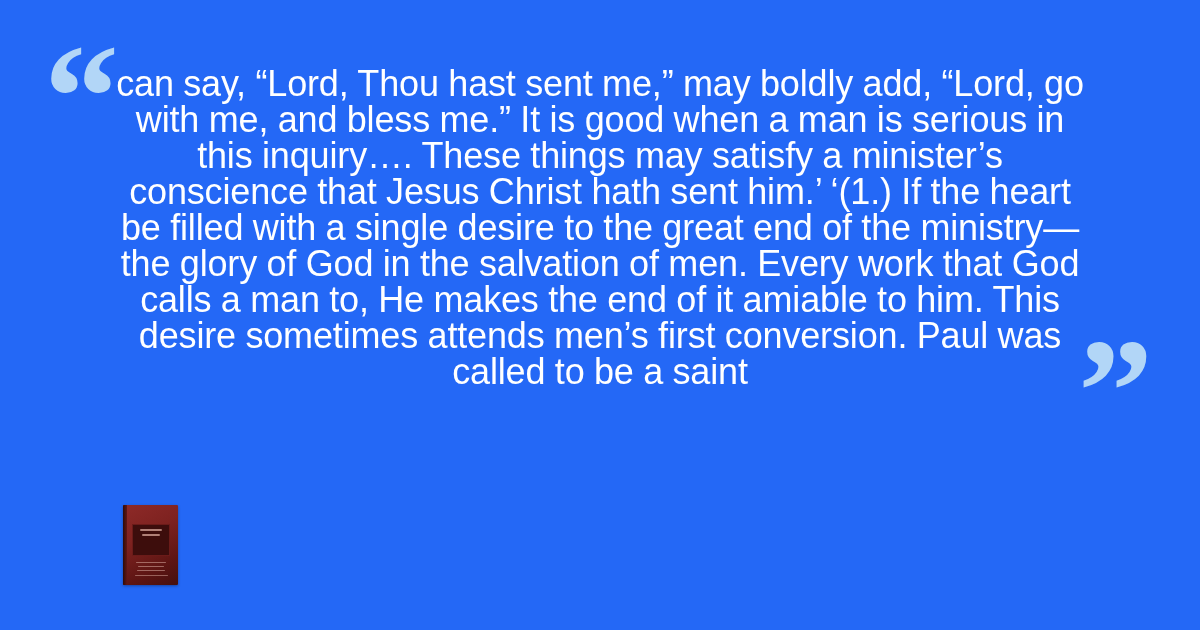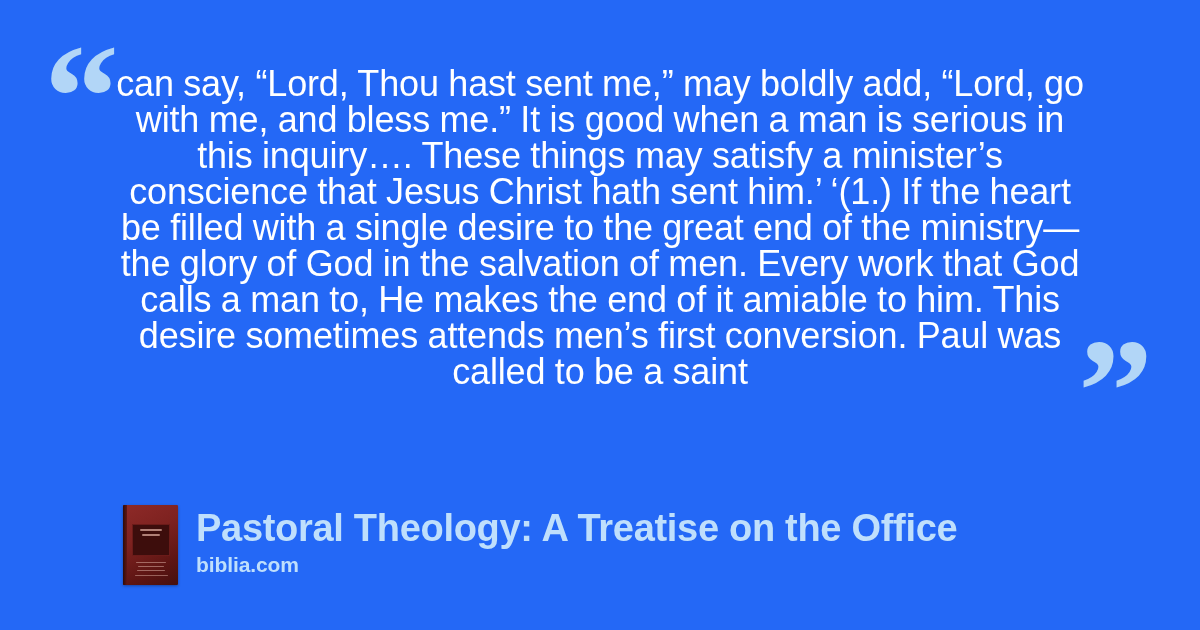--- a/index.html
+++ b/index.html
@@ -173,20 +173,16 @@
         <div class="plate-line l2"></div>
       </div>
       <div id="book-sub">
         <div class="sub-line s1"></div>
         <div class="sub-line s2"></div>
         <div class="sub-line s3"></div>
       </div>
       <div id="book-author"></div>
     </div>
 
-    <div id="footer-text">
-      <div id="book-title">Pastoral Theology: A Treatise on the Office</div>
-      <div id="site-name">biblia.com</div>
-    </div>
 
   </div>
 
 </div>
 
 </body></html>

